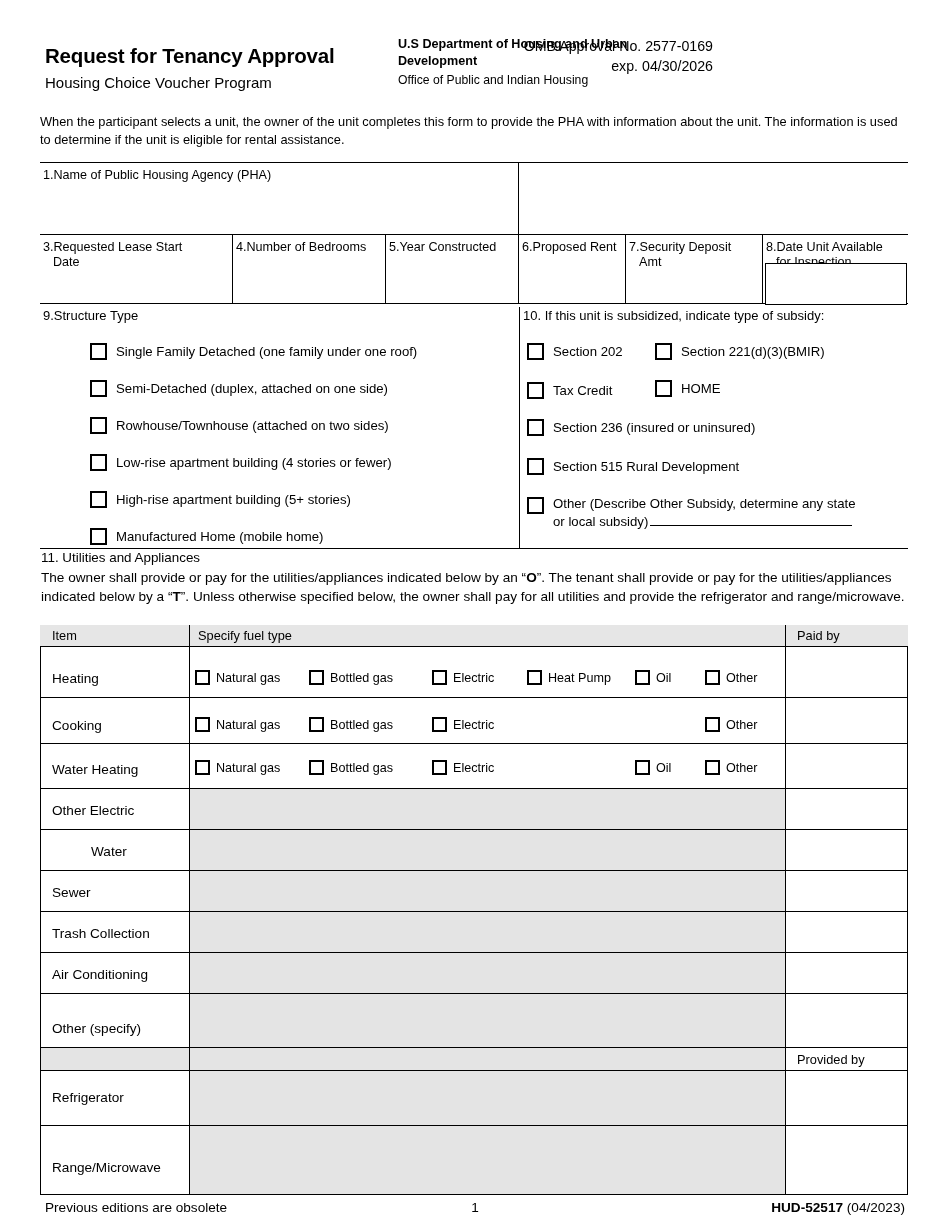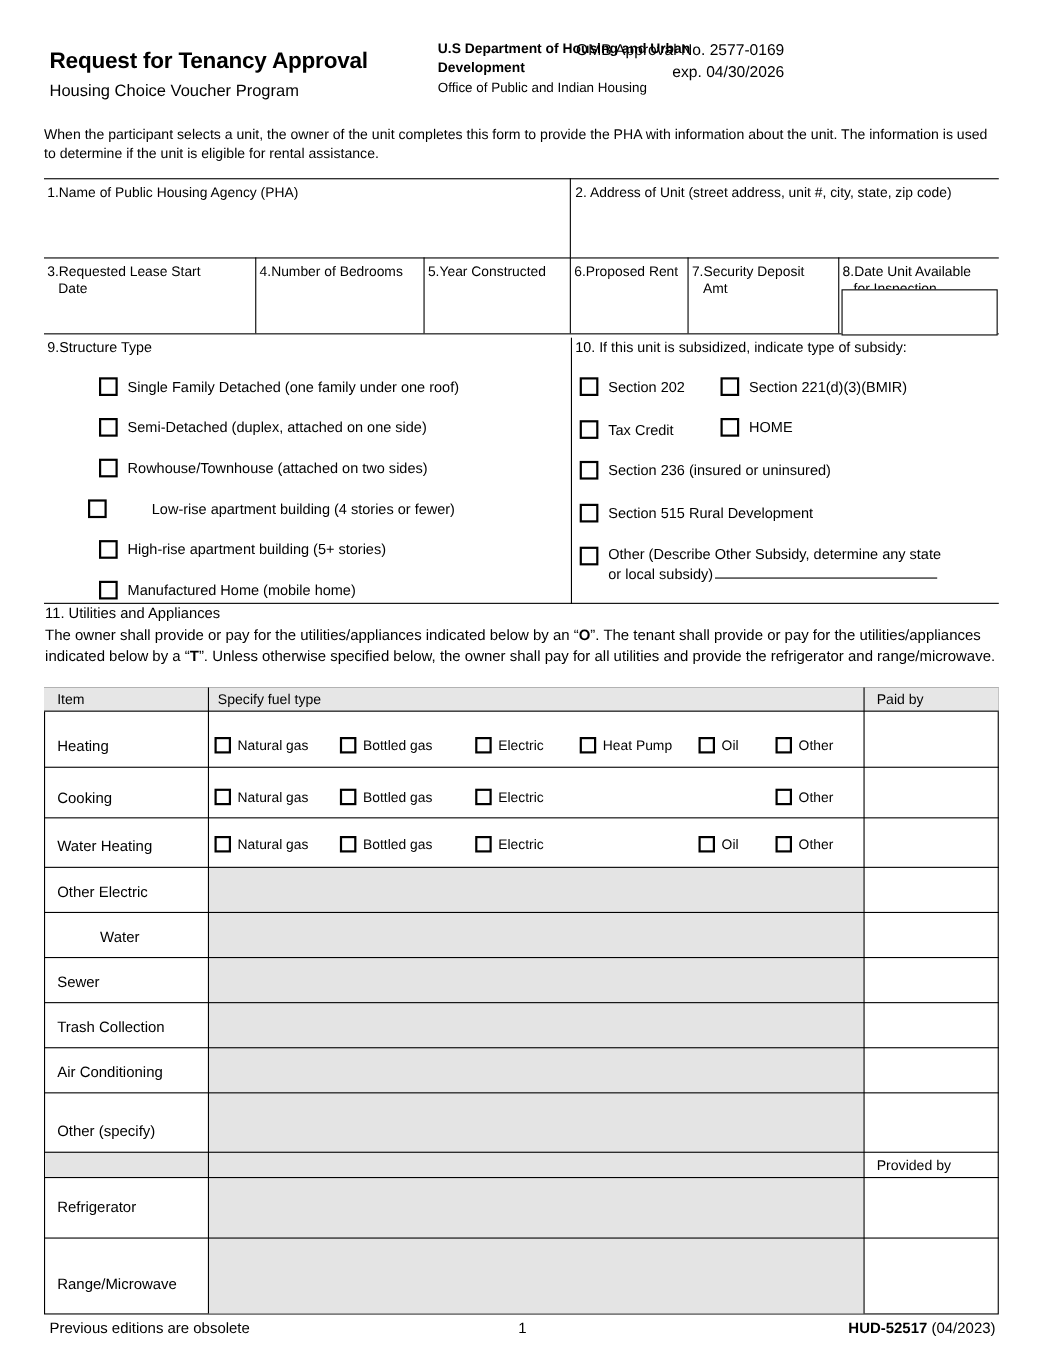--- a/index.html
+++ b/index.html
@@ -122,21 +122,20 @@
     <div class="hline" style="top:141px;"></div>
 
     <div class="vline" style="left:478px; top:0; height:72px;"></div>
     <div class="vline" style="left:192px; top:72px; height:69px;"></div>
     <div class="vline" style="left:345px; top:72px; height:69px;"></div>
     <div class="vline" style="left:478px; top:72px; height:69px;"></div>
     <div class="vline" style="left:585px; top:72px; height:69px;"></div>
     <div class="vline" style="left:722px; top:72px; height:69px;"></div>
 
     <div class="cellnum" style="left:3px; top:6px;">1.Name of Public Housing Agency (PHA)</div>
-    <div class="cellnum" style="left:483px; top:6px;">2.  Address of Unit (street address, unit #, city, state, zip code)</div>
 
     <div class="cellnum" style="left:3px; top:78px;">
       <span>3.Requested Lease Start</span>
       <span class="sub">Date</span>
     </div>
     <div class="cellnum" style="left:196px; top:78px;">4.Number of Bedrooms</div>
     <div class="cellnum" style="left:349px; top:78px;">5.Year Constructed</div>
     <div class="cellnum" style="left:482px; top:78px;">6.Proposed Rent</div>
     <div class="cellnum" style="left:589px; top:78px;">
       <span>7.Security Deposit</span>
@@ -160,21 +159,21 @@
       <span class="cblabel">Single Family Detached (one family under one roof)</span>
     </div>
     <div class="cbrow" style="left:50px; top:74px;">
       <span class="cbox"></span>
       <span class="cblabel">Semi-Detached (duplex, attached on one side)</span>
     </div>
     <div class="cbrow" style="left:50px; top:111px;">
       <span class="cbox"></span>
       <span class="cblabel">Rowhouse/Townhouse (attached on two sides)</span>
     </div>
-    <div class="cbrow" style="left:40px; top:148px;gap:32px;">
+    <div class="cbrow" style="left:50px; top:148px;">
       <span class="cbox"></span>
       <span class="cblabel">Low-rise apartment building (4 stories or fewer)</span>
     </div>
     <div class="cbrow" style="left:50px; top:185px;">
       <span class="cbox"></span>
       <span class="cblabel">High-rise apartment building (5+ stories)</span>
     </div>
     <div class="cbrow" style="left:50px; top:222px;">
       <span class="cbox"></span>
       <span class="cblabel">Manufactured Home (mobile home)</span>

